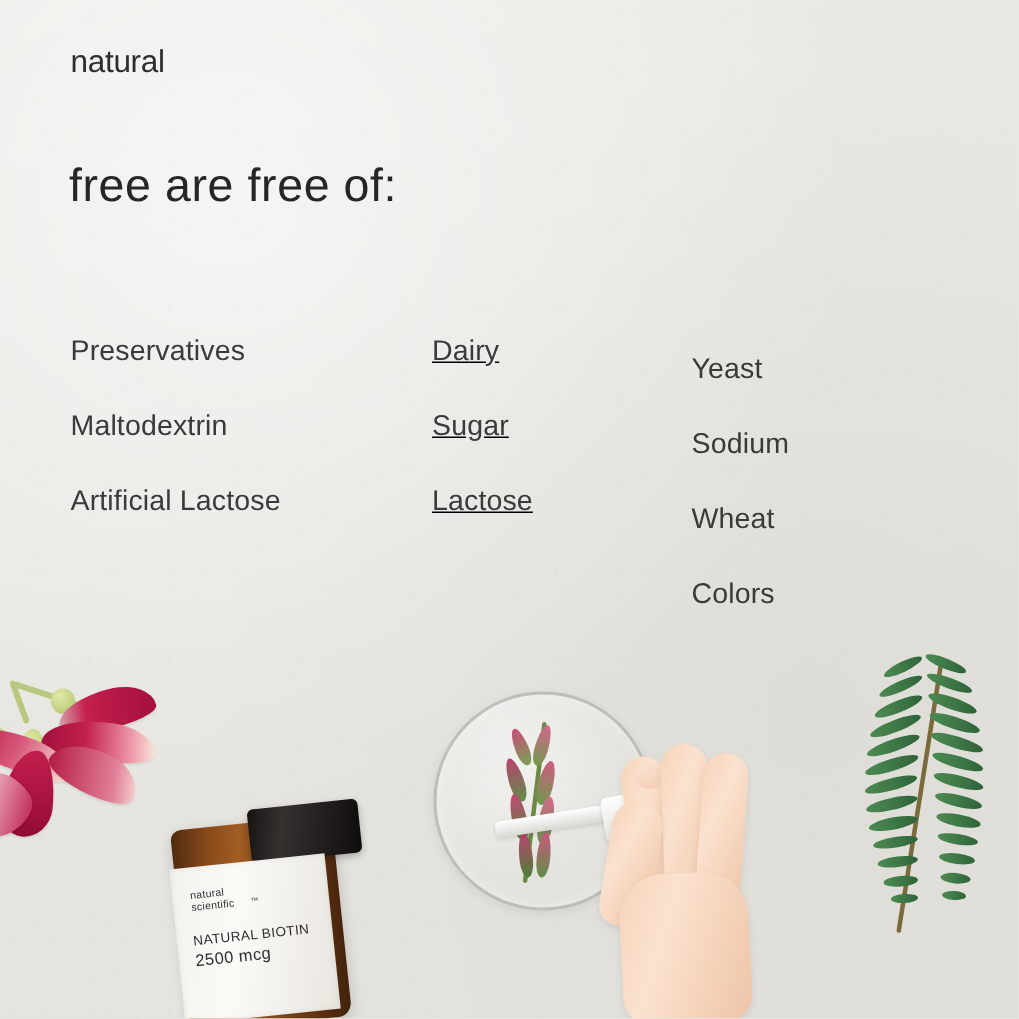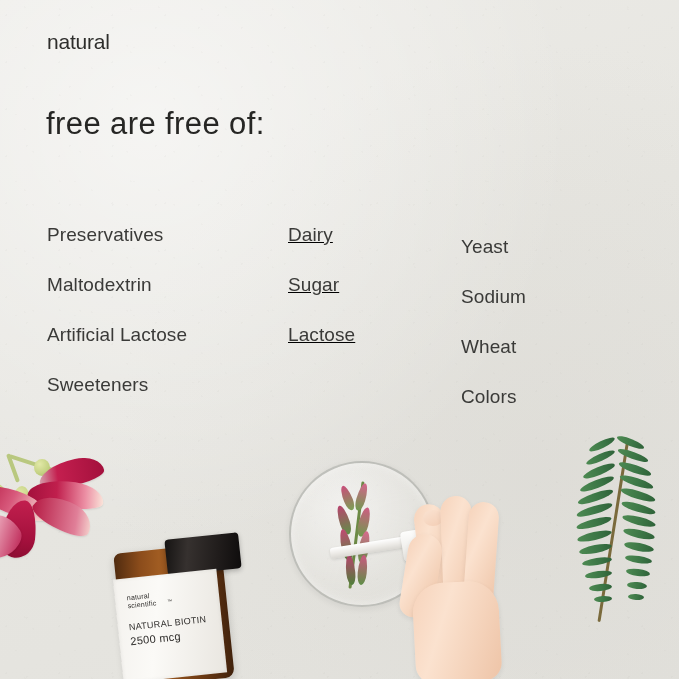--- a/index.html
+++ b/index.html
@@ -237,21 +237,20 @@
 
   <div id="headline">
     <div>free are free of:</div>
   </div>
 
   <div id="columns">
     <div class="col col-0">
       <div class="item">Preservatives</div>
       <div class="item">Maltodextrin</div>
       <div class="item">Artificial Lactose</div>
-      <div class="item">Sweeteners</div>
     </div>
     <div class="col col-1">
       <div class="item">Dairy</div>
       <div class="item">Sugar</div>
       <div class="item">Lactose</div>
     </div>
     <div class="col col-2">
       <div class="item">Yeast</div>
       <div class="item">Sodium</div>
       <div class="item">Wheat</div>

